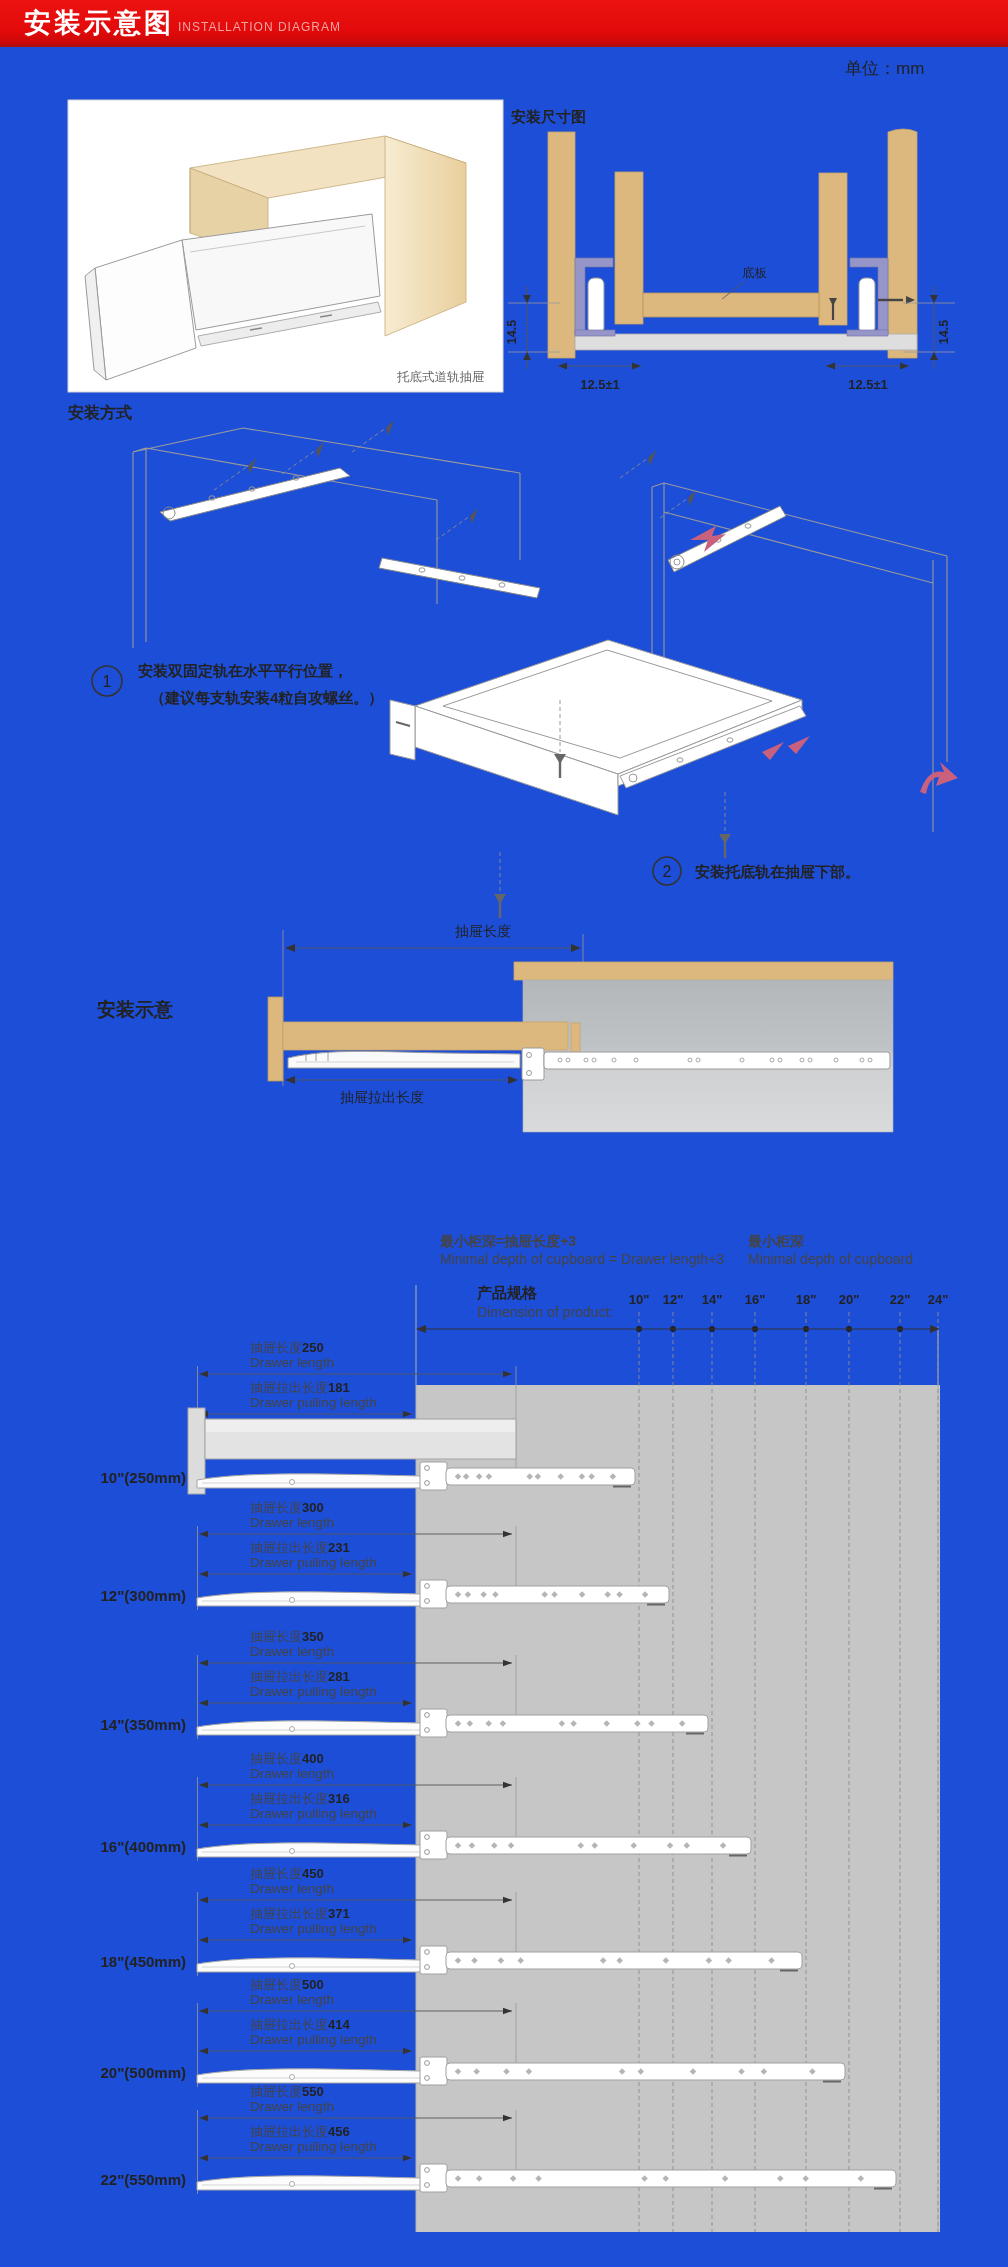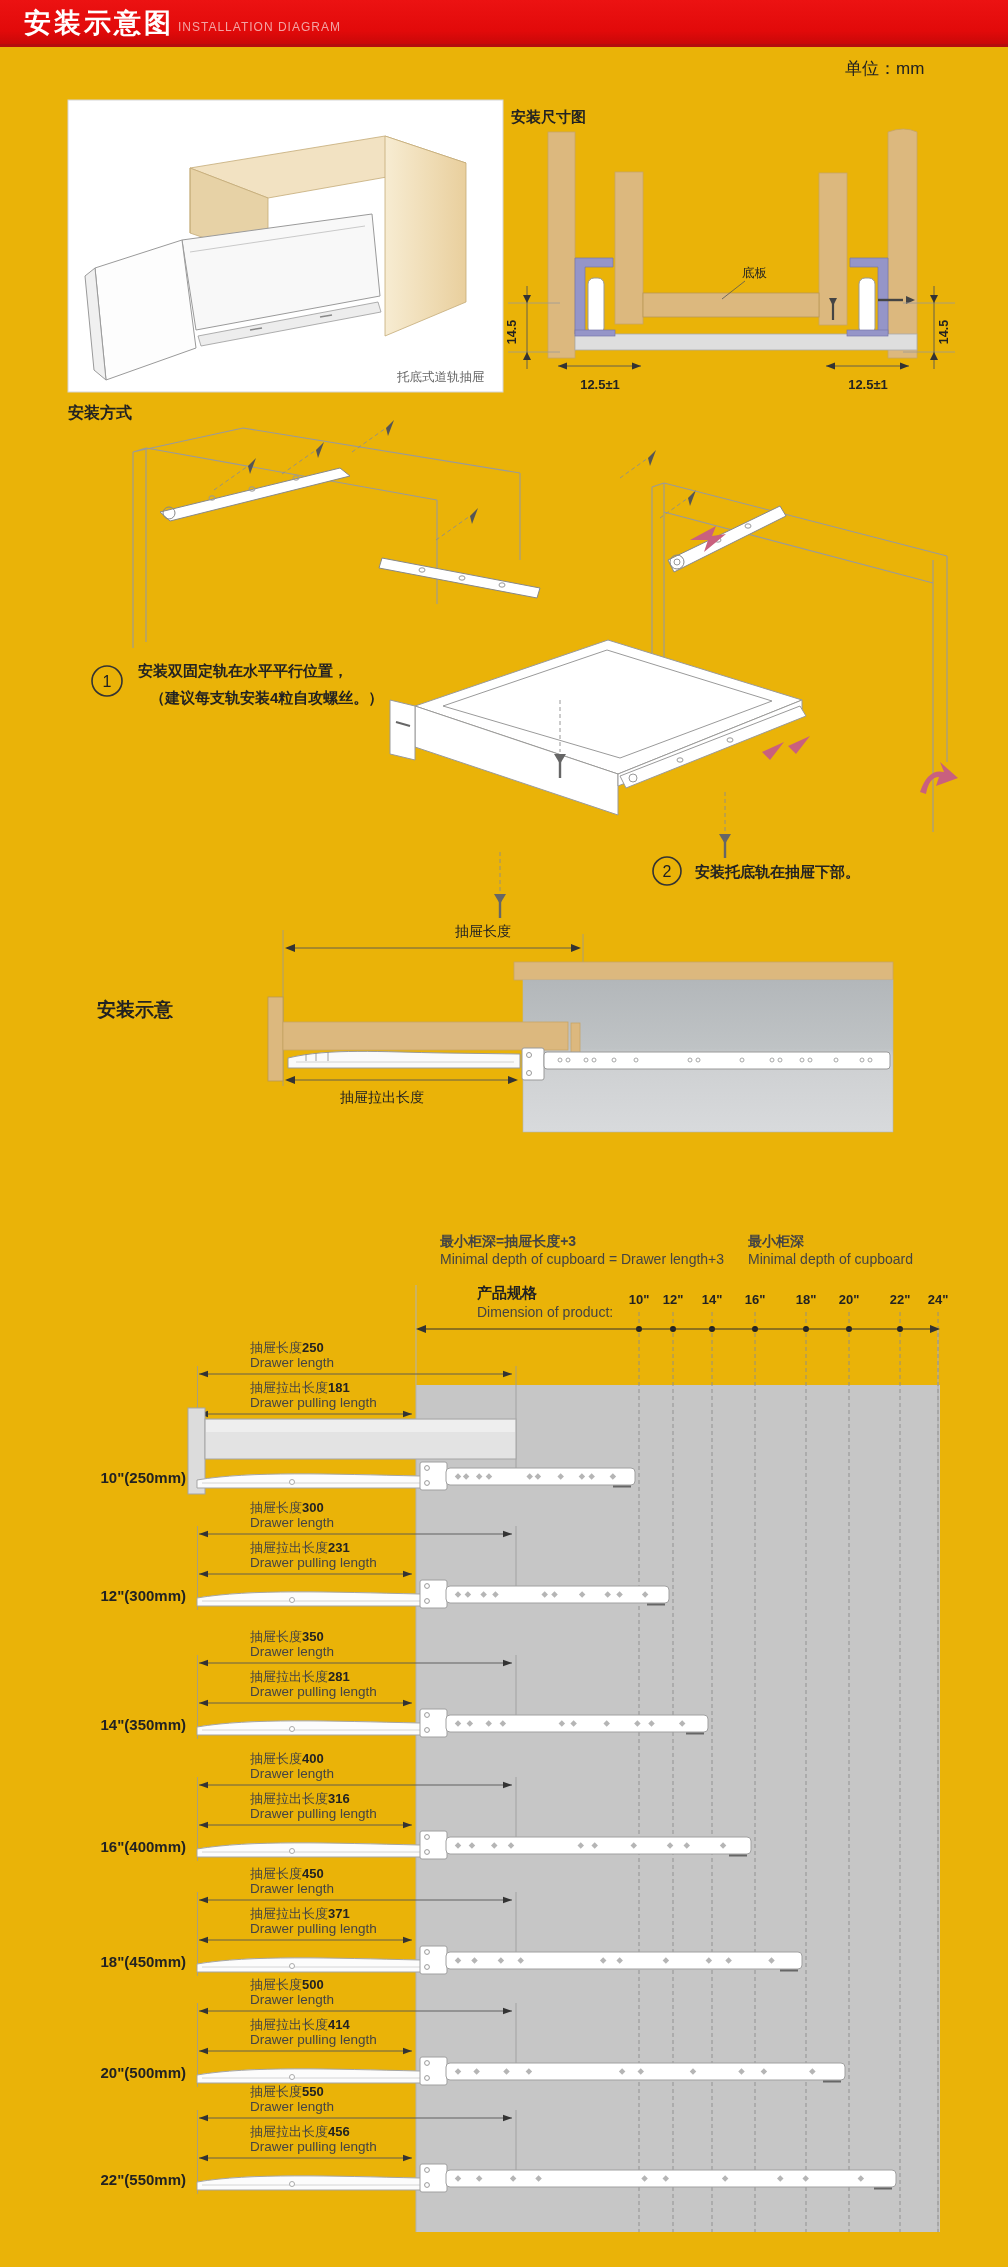--- a/index.html
+++ b/index.html
@@ -1,16 +1,16 @@
 <!DOCTYPE html>
 <html><head>
 <meta charset="utf-8">
 <style>
   html,body{margin:0;padding:0;background:#fff;}
-  #stage{position:relative;width:1008px;height:2267px;background:#eab308;overflow:hidden;
+  #stage{position:relative;width:1008px;height:2267px;background:#1d4ed8;overflow:hidden;
          font-family:"Liberation Sans","DejaVu Sans",sans-serif;}
   
   #banner{position:absolute;left:0;top:0;width:1008px;height:44px;
           background:linear-gradient(180deg,#ec1212 0%,#e20a0a 70%,#c90808 100%);
           border-bottom:3px solid #b40d0d;}
   #banner .title{position:absolute;left:24px;top:5px;color:#fff;font-size:27px;font-weight:bold;letter-spacing:3px;}
   #banner .sub{position:absolute;left:178px;top:20px;color:#f2a3a3;font-size:12px;letter-spacing:1px;}
   svg text{fill:#3c3c3c;}
   .b{font-weight:bold;} .f12{font-size:12.5px;} .f13{font-size:13px;} .f13h{font-size:13.5px;}
   .f14{font-size:14px;} .f15{font-size:15px;} .f16{font-size:16px;} .f17{font-size:17px;} .f19{font-size:19px;}

